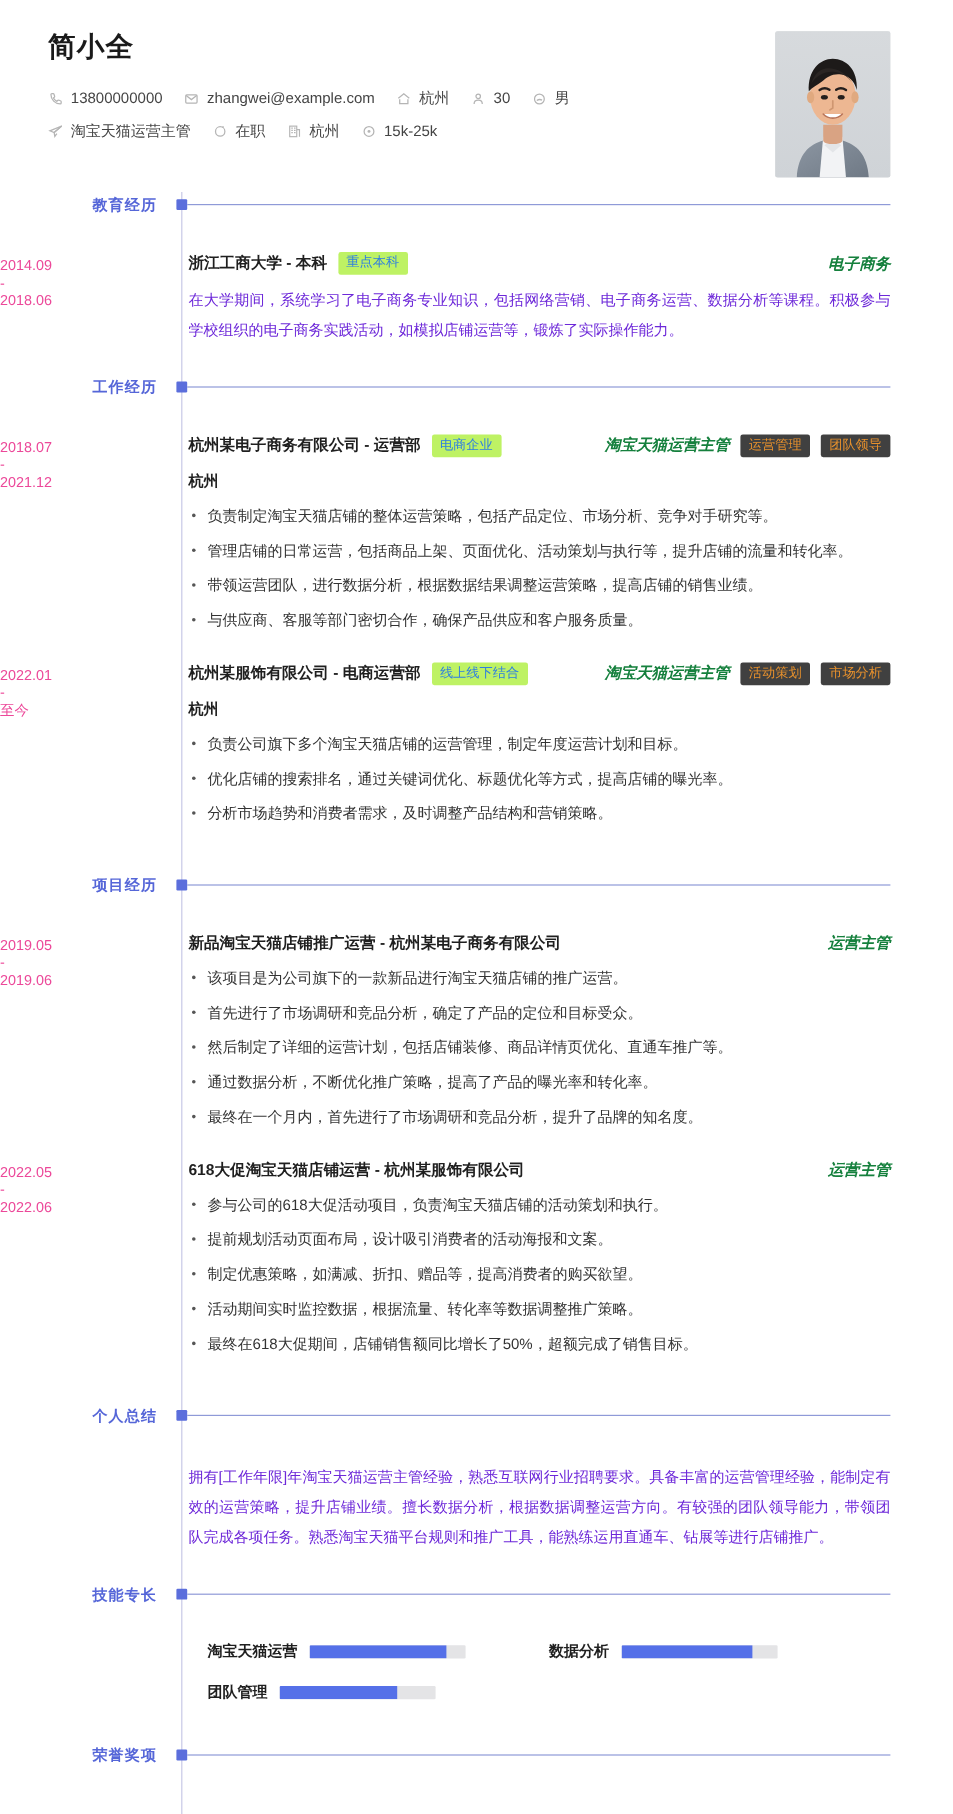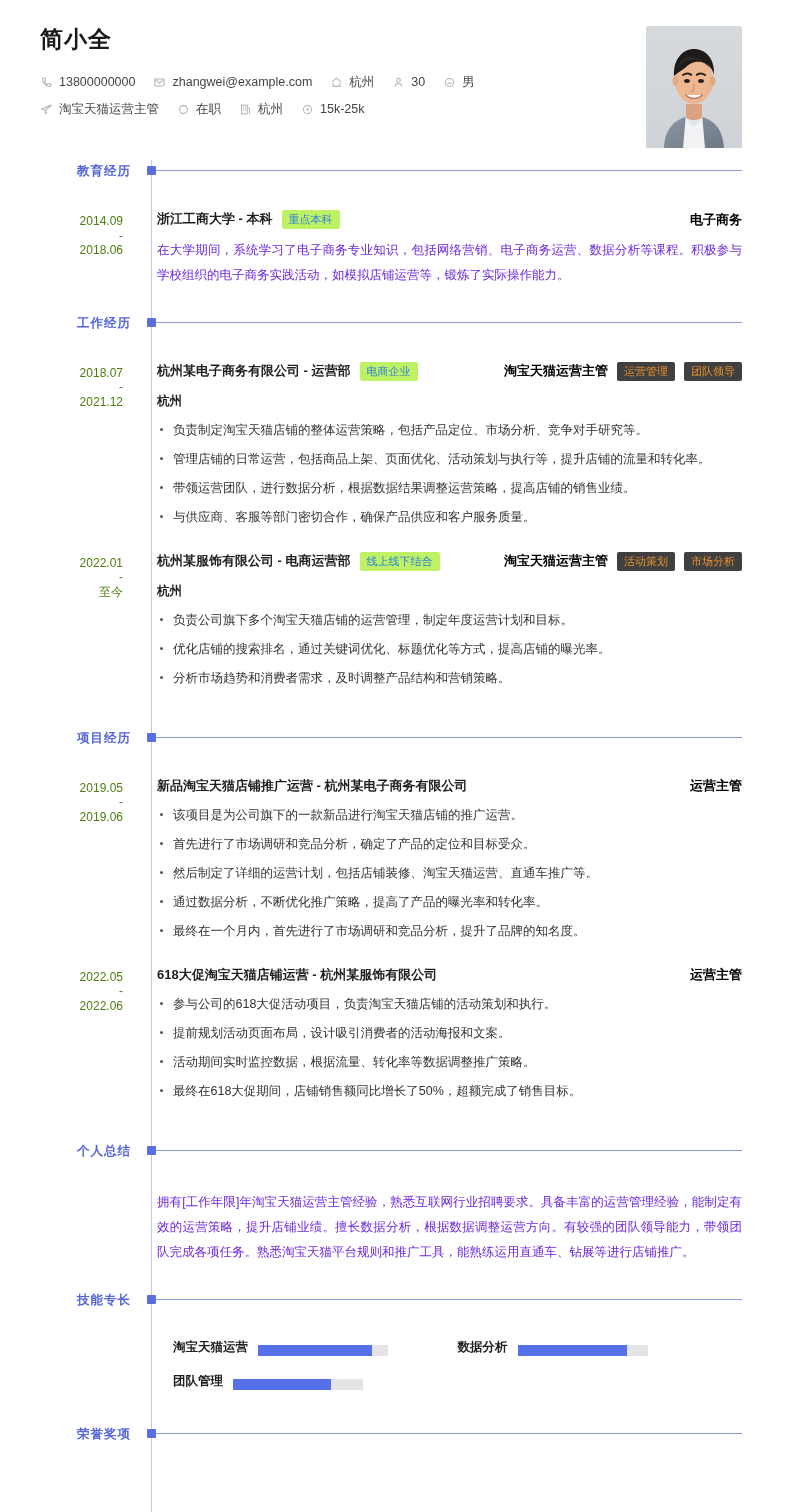--- a/index.html
+++ b/index.html
@@ -46,50 +46,50 @@
     font-size: 12.5px; font-weight: bold; color: #5566d8; letter-spacing: 1px;
   }
   .sec-dot {
     position: absolute; left: 147px; top: 6px;
     width: 9px; height: 9px; background: #5b6edc; border-radius: 1px;
   }
   .sec-line { position: absolute; left: 156px; right: 52px; top: 10px; height: 1px; background: #8f9ad8; }
 
   .entry { position: relative; display: flex; padding: 0 52px 0 0; }
   .when {
-    width: 141px; flex: none; text-align: right; padding-right: 18px;
-    font-size: 12px; color: #4d7c0f; line-height: 1.55; padding-top: 2px;
+    width: 141px; flex: none; text-align: left; padding-right: 18px;
+    font-size: 12px; color: #ec4899; line-height: 1.55; padding-top: 2px;
   }
   .when .dash { display: block; line-height: 0.9; }
   .content { flex: 1; min-width: 0; padding-left: 16px; }
 
   .row-title { display: flex; align-items: flex-end; justify-content: space-between; gap: 20px; }
   .title-left { display: flex; align-items: center; flex-wrap: wrap; gap: 9px; min-width: 0; }
   .title-right { display: flex; align-items: center; gap: 9px; flex: none; }
   .ttl { font-size: 13px; font-weight: bold; color: #1f1f1f; }
-  .role { font-size: 13px; font-weight: bold; color: #000000; }
+  .role { font-size: 13px; font-weight: bold; color: #15803d; font-style: italic; }
 
   .tag { font-size: 11px; padding: 2px 7px; border-radius: 2px; line-height: 1.35; white-space: nowrap; }
   .tag.blue { background: #bef264; color: #2f7fe0; }
   .tag.orange { background: #404040; color: #e8912c; }
 
   .subline { font-size: 12.5px; font-weight: bold; color: #1f1f1f; margin-top: 12px; }
   .para { font-size: 12.5px; color: #6d28d9; line-height: 2.0; margin-top: 9px; text-align: justify; }
 
   ul.points { list-style: none; margin: 10px 0 0 0; padding: 0; }
   ul.points li { position: relative; font-size: 12.5px; color: #333; line-height: 1.6; padding: 0 0 9px 16px; }
   ul.points li::before { content: ""; position: absolute; left: 3px; top: 8px; width: 3px; height: 3px; background: #555; border-radius: 50%; }
 
   .gap-sm { height: 16px; }
   .gap-md { height: 24px; }
   .gap-lg { height: 30px; }
 
   
   .skills { display: flex; flex-wrap: wrap; padding-left: 16px; }
-  .skill { display: flex; align-items: flex-end; width: 50%; margin-bottom: 17px; }
+  .skill { display: flex; align-items: center; width: 50%; margin-bottom: 17px; }
   .skill-name { font-size: 12.5px; font-weight: bold; color: #1f1f1f; white-space: nowrap; margin-right: 10px; }
   .bar { position: relative; width: 130px; height: 11px; background: #e4e4e6; border-radius: 1px; overflow: hidden; flex: none; }
   .bar-fill { position: absolute; left: 0; top: 0; bottom: 0; background: #5570e8; }
 </style>
 </head>
 <body>
 
 <div class="page">
 
   <div class="header">
@@ -343,21 +343,21 @@
             <div class="title-left">
               <span class="ttl">新品淘宝天猫店铺推广运营 - 杭州某电子商务有限公司</span>
             </div>
             <div class="title-right">
               <span class="role">运营主管</span>
             </div>
           </div>
           <ul class="points">
             <li>该项目是为公司旗下的一款新品进行淘宝天猫店铺的推广运营。</li>
             <li>首先进行了市场调研和竞品分析，确定了产品的定位和目标受众。</li>
-            <li>然后制定了详细的运营计划，包括店铺装修、淘宝天猫运营、直通车推广等。</li>
+            <li>然后制定了详细的运营计划，包括店铺装修、商品详情页优化、直通车推广等。</li>
             <li>通过数据分析，不断优化推广策略，提高了产品的曝光率和转化率。</li>
             <li>最终在一个月内，首先进行了市场调研和竞品分析，提升了品牌的知名度。</li>
           </ul>
         </div>
       </div>
 
       <div class="gap-sm"></div>
 
       <div class="entry">
         <div class="when">
@@ -370,20 +370,21 @@
             <div class="title-left">
               <span class="ttl">618大促淘宝天猫店铺运营 - 杭州某服饰有限公司</span>
             </div>
             <div class="title-right">
               <span class="role">运营主管</span>
             </div>
           </div>
           <ul class="points">
             <li>参与公司的618大促活动项目，负责淘宝天猫店铺的活动策划和执行。</li>
             <li>提前规划活动页面布局，设计吸引消费者的活动海报和文案。</li>
+            <li>制定优惠策略，如满减、折扣、赠品等，提高消费者的购买欲望。</li>
             <li>活动期间实时监控数据，根据流量、转化率等数据调整推广策略。</li>
             <li>最终在618大促期间，店铺销售额同比增长了50%，超额完成了销售目标。</li>
           </ul>
         </div>
       </div>
       <div class="gap-lg"></div>
     </div>
 
     <div class="section">
       <div class="sec-head">

